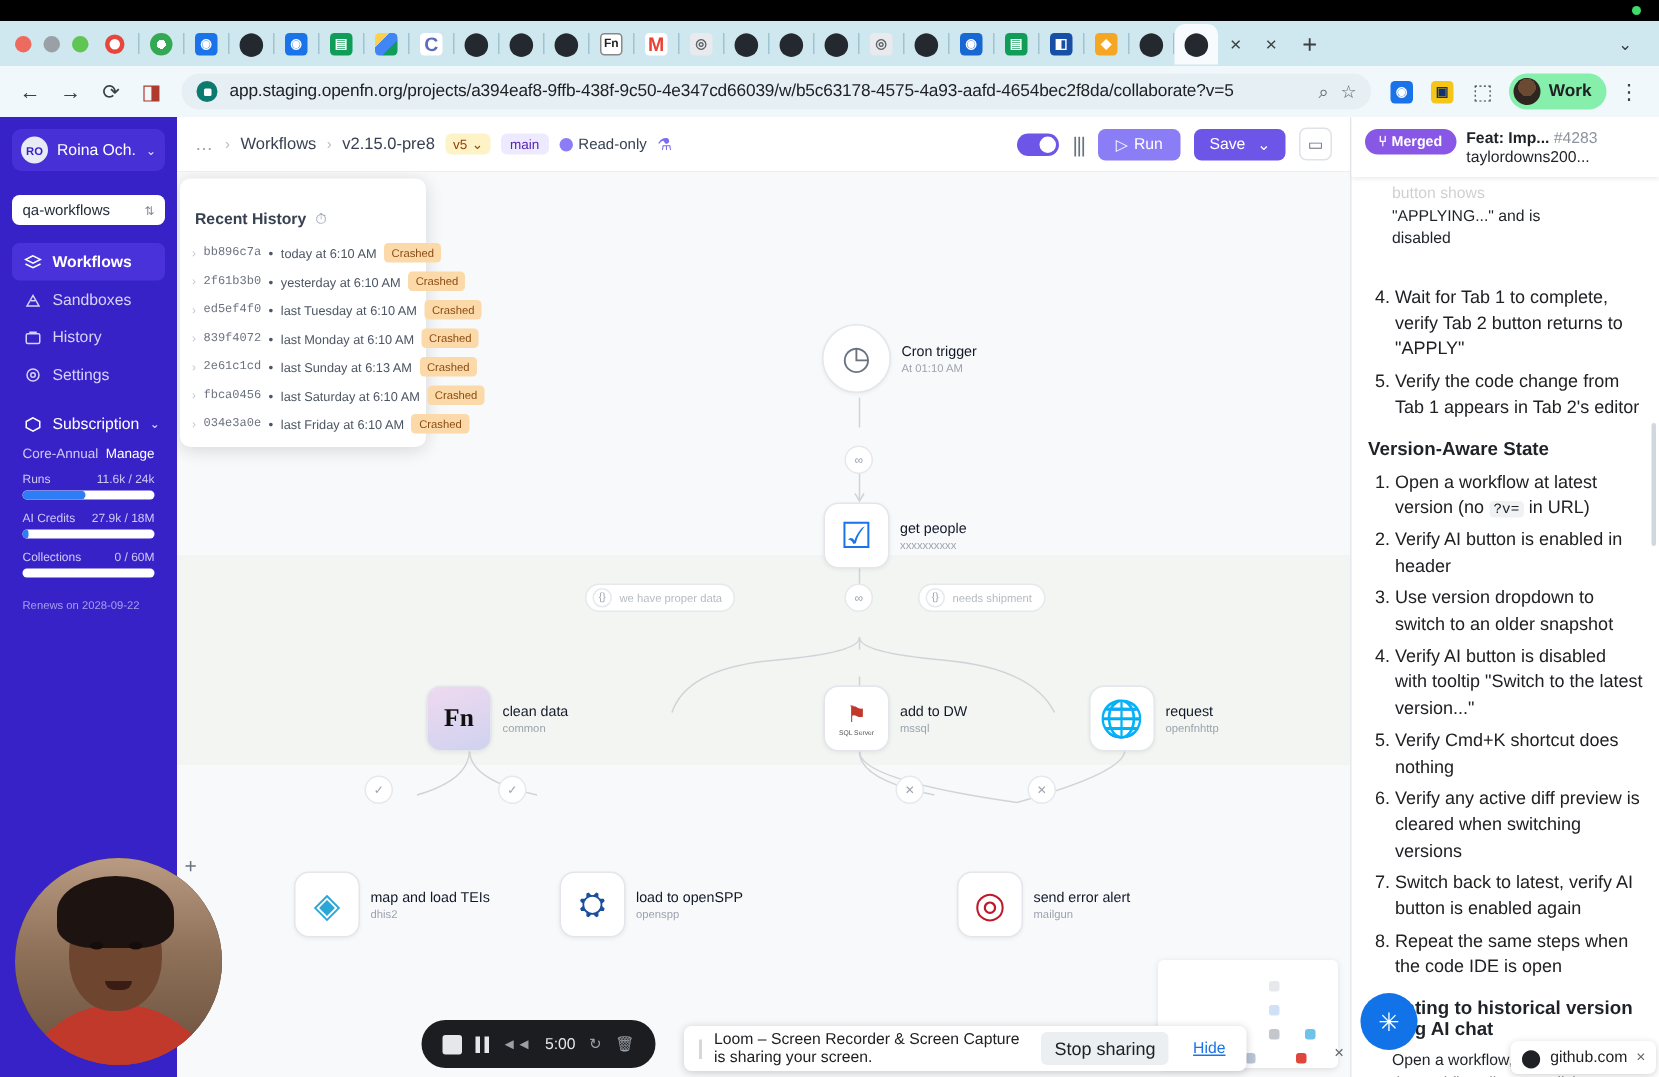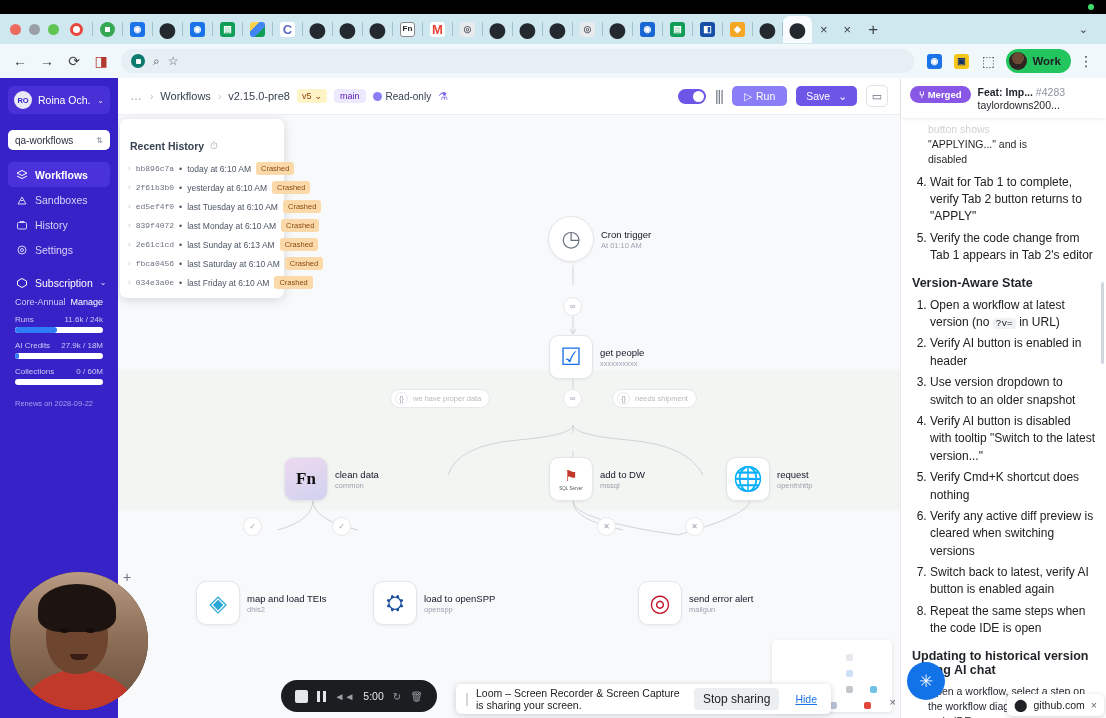--- a/index.html
+++ b/index.html
@@ -53,21 +53,21 @@
 
   .toolbar { height: 34px; background: #f1f8fb; display: flex; align-items: center; padding: 0 8px; gap: 3px; }
   .tb-icon { width: 24px; height: 24px; display: flex; align-items: center; justify-content: center;
              color: #3c4043; font-size: 14px; border-radius: 50%; flex: 0 0 auto; }
   .omnibox { flex: 1; height: 24px; background: #e5eff4; border-radius: 13px; display: flex; align-items: center;
              padding: 0 10px; gap: 8px; margin: 0 5px; }
   .omni-shield { width: 14px; height: 14px; border-radius: 50%; background: #0d7a6f; display: flex;
                  align-items: center; justify-content: center; }
   .omni-shield i { width: 5px; height: 5px; background: #fff; border-radius: 1px; display: block; }
   .omni-url { font-size: 11.5px; color: #202124; white-space: nowrap; overflow: hidden; letter-spacing: -.1px; flex: 1; }
-  .profile-pill { display: flex; align-items: center; gap: 5px; background: #22c55e; border-radius: 13px;
+  .profile-pill { display: flex; align-items: center; gap: 5px; background: #86efac; border-radius: 13px;
                   padding: 3px 10px 3px 3px; margin-left: 3px; }
   .profile-av { width: 18px; height: 18px; border-radius: 50%;
                 background: radial-gradient(circle at 50% 35%, #6b4a33 0 40%, #2e2420 40% 100%); }
   .profile-name { font-size: 11.5px; color: #202124; font-weight: bold; }
 
   
   .viewport { flex: 1; background: #f5f6f8; position: relative; overflow: hidden; display: flex; }
 
   
   .sidebar { width: 118px; background: #3722c7; flex: 0 0 118px; padding: 8px 8px 0; position: relative; color: #fff; }
@@ -345,20 +345,21 @@
 
   <div class="toolbar">
     <span class="tb-icon">←</span>
     <span class="tb-icon">→</span>
     <span class="tb-icon">⟳</span>
     <span class="tb-icon" style="color:#b03a2e;">◨</span>
     <div class="omnibox">
       <span class="omni-shield">
           <i></i>
         </span>
+      <span class="omni-url">app.staging.openfn.org/projects/a394eaf8-9ffb-438f-9c50-4e347cd66039/w/b5c63178-4575-4a93-aafd-4654bec2f8da/collaborate?v=5</span>
       <span style="font-size:12px;color:#5f6368;">⌕</span>
       <span style="font-size:12px;color:#5f6368;">☆</span>
     </div>
     <span class="tb-icon">
         <span class="favicon fav-blue">◉</span>
       </span>
     <span class="tb-icon">
         <span class="favicon" style="background:#f5c518;color:#12306b;">▣</span>
       </span>
     <span class="tb-icon">⬚</span>
@@ -722,21 +723,21 @@
           </div>
           <div class="pr-t2">taylordowns200...</div>
         </div>
       </div>
 
       <div class="pr-body">
         <div class="pr-clip" style="opacity:.22;margin-left:16px;">button shows</div>
         <div class="pr-clip" style="margin-left:16px;">"APPLYING..." and is</div>
         <div class="pr-clip" style="margin-left:16px;">disabled</div>
 
-        <ol class="pr-ol" start="4" style="margin-top:6px;">
+        <ol class="pr-ol" start="4" style="margin-top:22px;">
           <li>Wait for Tab 1 to complete, verify Tab 2 button returns to "APPLY"</li>
           <li>Verify the code change from Tab 1 appears in Tab 2's editor</li>
         </ol>
 
         <div class="pr-h2">Version-Aware State</div>
         <ol class="pr-ol">
           <li>Open a workflow at latest version (no <span class="code-inline">?v=</span> in URL)</li>
           <li>Verify AI button is enabled in header</li>
           <li>Use version dropdown to switch to an older snapshot</li>
           <li>Verify AI button is disabled with tooltip "Switch to the latest version..."</li>

